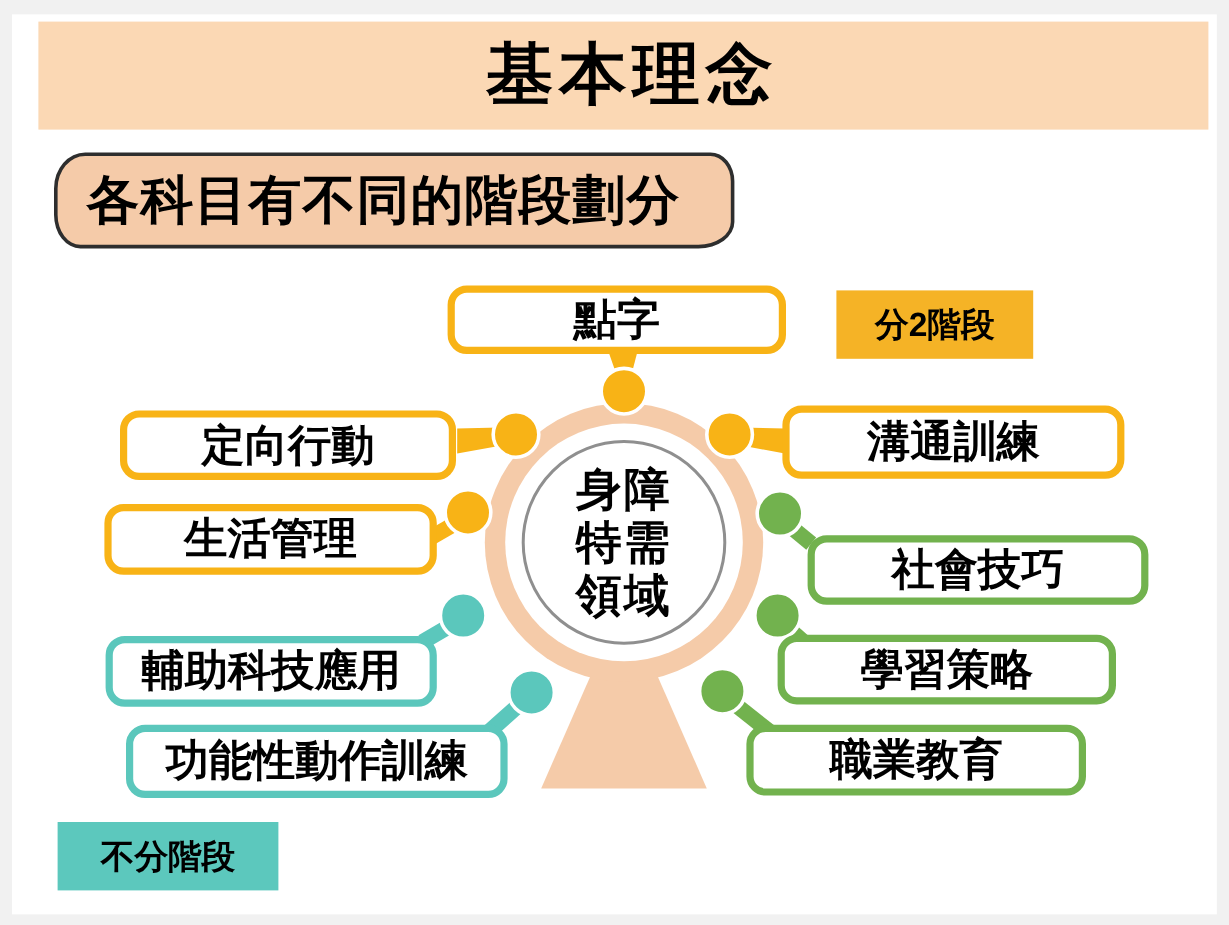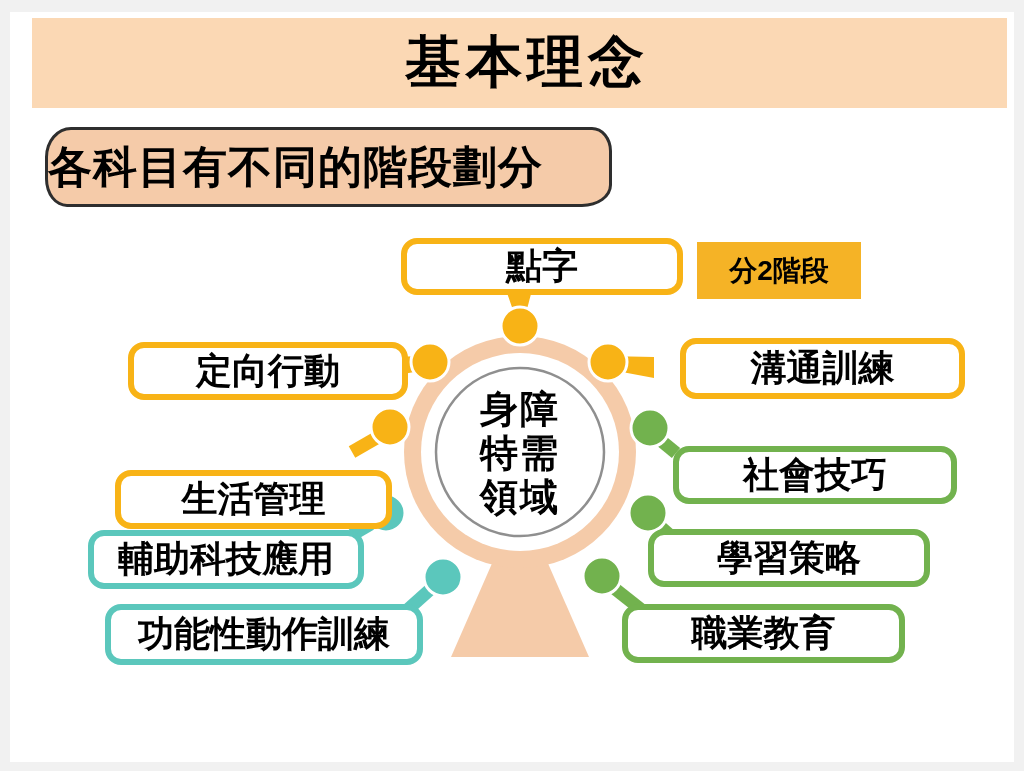--- a/index.html
+++ b/index.html
@@ -19,20 +19,21 @@
     display:flex; align-items:center; justify-content:center;padding-left:15px;
   }
   .title-band h1 { font-size:56px; font-weight:bold; letter-spacing:5px; }
 
   .subtitle-box {
     position:absolute; left:45px; top:127px; width:567px; height:80px;
     background:var(--peach-shape,#F6C9A4);
     border:3px solid #2e2e2e;
     border-radius:26px 20px 30px 22px / 30px 24px 22px 28px;
     display:flex; align-items:center;
+    padding-left:24px;
     font-size:44px; font-weight:bold; letter-spacing:1px;
     white-space:nowrap;
   }
 
   .diagram-svg { position:absolute; left:0; top:0; width:1024px; height:771px; }
 
   .f-yellow { fill:var(--yellow,#F8B316); }
   .f-green  { fill:var(--green,#72B24E); }
   .f-teal   { fill:var(--teal,#5BC7BC); }
   .f-peach  { fill:var(--peach-shape,#F5CBA9); }
@@ -47,21 +48,21 @@
     text-align:center; font-size:38px; font-weight:bold; line-height:44px;
     letter-spacing:2px;
   }
 
   .node {
     position:absolute; background:#ffffff;
     border:6px solid #000; border-radius:16px;
     display:flex; align-items:center; justify-content:center;
     font-size:36px; font-weight:bold; white-space:nowrap;
   }
-  .node.b-yellow { border-color:var(--yellow,#F8B316);margin-left:28px; }
+  .node.b-yellow { border-color:var(--yellow,#F8B316); }
   .node.b-green  { border-color:var(--green,#72B24E); }
   .node.b-teal   { border-color:var(--teal,#5BC7BC); }
 
   .badge {
     position:absolute;
     display:flex; align-items:center; justify-content:center;
     font-size:28px; font-weight:bold; white-space:nowrap;
   }
   .badge.bg-yellow { background:var(--badge-yellow,#F5B326); }
   .badge.bg-teal   { background:var(--badge-teal,#5CC8BD); }
@@ -114,21 +115,21 @@
     <div>特需</div>
     <div>領域</div>
   </div>
 
   <div class="node b-yellow" style="left:373px; top:238px; width:282px; height:57px;">
     <span>點字</span>
   </div>
   <div class="node b-yellow" style="left:100px; top:342px; width:280px; height:58px;">
     <span>定向行動</span>
   </div>
-  <div class="node b-yellow" style="left:87px; top:470px; width:277px; height:59px;">
+  <div class="node b-yellow" style="left:87px; top:420px; width:277px; height:59px;">
     <span>生活管理</span>
   </div>
   <div class="node b-yellow" style="left:652px; top:338px; width:285px; height:61px;">
     <span>溝通訓練</span>
   </div>
   <div class="node b-teal" style="left:88px; top:530px; width:276px; height:59px;">
     <span>輔助科技應用</span>
   </div>
   <div class="node b-teal" style="left:105px; top:604px; width:318px; height:61px;">
     <span>功能性動作訓練</span>
@@ -139,13 +140,16 @@
   <div class="node b-green" style="left:648px; top:529px; width:282px; height:58px;font-family:Liberation Serif, serif;">
     <span>學習策略</span>
   </div>
   <div class="node b-green" style="left:622px; top:604px; width:283px; height:59px;">
     <span>職業教育</span>
   </div>
 
   <div class="badge bg-yellow" style="left:697px; top:242px; width:164px; height:57px;">
     <span>分2階段</span>
   </div>
+  <div class="badge bg-teal" style="left:48px; top:685px; width:184px; height:57px;">
+    <span>不分階段</span>
+  </div>
 </div>
 
 </body></html>

